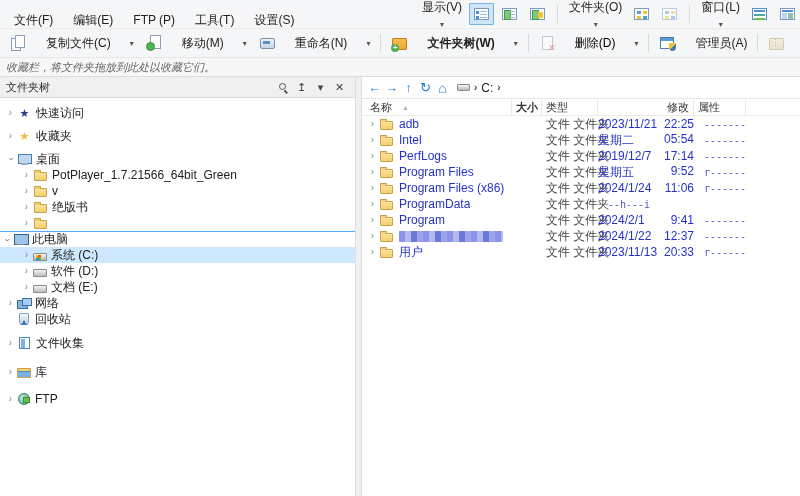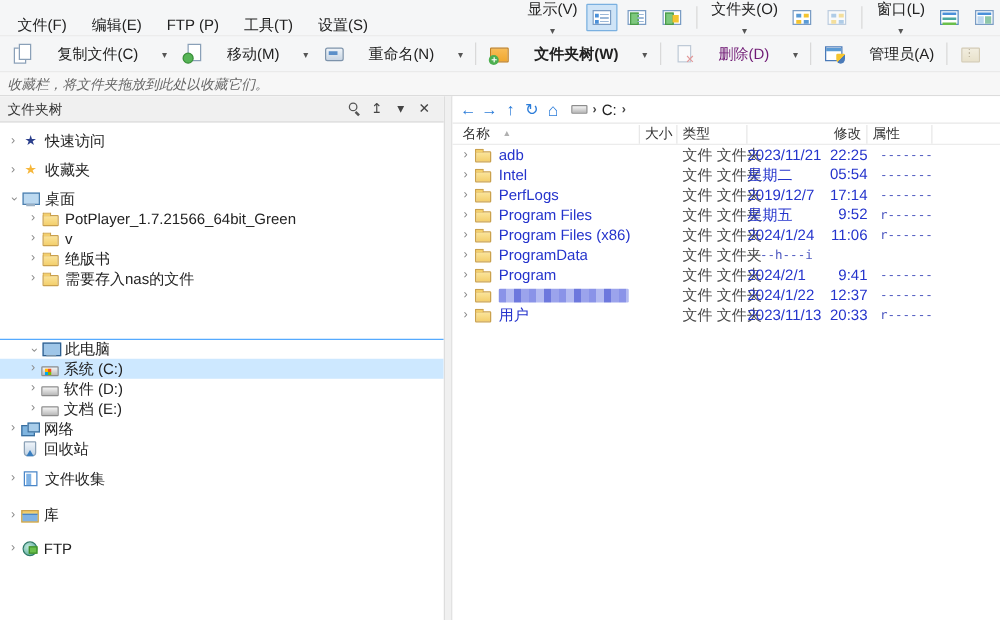--- a/index.html
+++ b/index.html
@@ -35,21 +35,21 @@
   .mvi-win-rows::before { content:""; position:absolute; left:1px; top:1px; width:11px; height:2px;
     background:#4a90d9; box-shadow:0 4px 0 #4aa8a0, 0 8px 0 #6abf4b; }
   .mvi-win-cols::before { content:""; position:absolute; left:1px; top:1px; width:11px; height:2px; background:#4a90d9; }
   .mvi-win-cols::after { content:""; position:absolute; left:1px; top:4px; width:5px; height:6px; background:#bcd6ee; box-shadow:6px 0 0 #8fc7a8; }
 
   
   .toolbar { height:30px; background:#f5f6f7; border-top:1px solid #ececec; border-bottom:1px solid #e6e6e6;
     display:flex; align-items:center; padding-left:4px; flex:0 0 auto; }
   .tb-btn { display:flex; align-items:center; gap:19px; padding:2px 6px; border-radius:2px; white-space:nowrap; }
   .tb-btn.bold .tb-label { font-weight:bold; }
-  .tb-btn.disabled .tb-label { color:#701a75; }
+  .tb-btn.disabled .tb-label { color:#000000; }
   .tb-btn.disabled .tbi { opacity:.5; }
   .tbi { width:17px; height:16px; position:relative; display:inline-block; flex:0 0 auto; }
   .tbi-copy::before { content:""; position:absolute; left:1px; top:3px; width:8px; height:11px; background:#fff; border:1px solid #8aa0b8; }
   .tbi-copy::after  { content:""; position:absolute; left:5px; top:0; width:8px; height:11px; background:#fff; border:1px solid #8aa0b8; }
   .tbi-move::before { content:""; position:absolute; left:4px; top:0; width:9px; height:12px; background:#fff; border:1px solid #8aa0b8; }
   .tbi-move::after { content:""; position:absolute; left:0; bottom:0; width:7px; height:7px; border-radius:50%;
     background:#56b456; border:1px solid #3a8f3a; }
   .tbi-rename::before { content:""; position:absolute; left:1px; top:3px; width:13px; height:9px;
     background:linear-gradient(#eef3f8,#c9d6e4); border:1px solid #7d93ab; border-radius:2px; }
   .tbi-rename::after { content:""; position:absolute; left:4px; top:6px; width:7px; height:3px; background:#5b8fc9; }
@@ -135,21 +135,21 @@
   .nav-icon { color:#2b7cd9; width:17px; text-align:center; font-size:13px; line-height:20px; }
   .nav-icon.home { font-size:14px; font-weight:bold; }
   .breadcrumb { display:flex; align-items:center; gap:4px; margin-left:6px; }
   .crumb-sep { color:#444; font-size:10px; font-weight:bold; }
   .crumb-drive { width:13px; height:7px; background:linear-gradient(#f5f5f5,#b9b9b9); border:1px solid #8c8c8c; border-radius:1px; }
 
   .flist-header { display:flex; align-items:center; height:17px; border-bottom:1px solid #ececec; color:#333;
     font-size:11px; flex:0 0 auto; padding-left:4px; }
   .fh-cell { border-right:1px solid #e8e8e8; height:15px; line-height:15px; padding:0 4px; white-space:nowrap; }
   .fh-name { width:146px; }
-  .fh-size { width:30px; text-align:right; }
+  .fh-size { width:30px; text-align:right;font-weight:bold; }
   .fh-type { width:56px; }
   .fh-mod { width:96px; text-align:right; }
   .fh-attr { width:52px; }
   .sort-arrow { font-size:7px; color:#b0b0b0; margin-left:10px; vertical-align:middle; }
 
   .flist { flex:1; overflow:hidden; padding-left:4px; }
   .f-row { display:flex; align-items:center; height:16px; white-space:nowrap; cursor:default; }
   .f-name { width:146px; display:flex; align-items:center; min-width:0; }
   .f-name .exp { width:13px; }
   .f-name .label { padding-left:5px; color:#2433cc; overflow:hidden; text-overflow:ellipsis; }
@@ -302,23 +302,22 @@
             <span class="tree-label">v</span>
           </div>
           <div class="tree-row" style="padding-left: 20px;">
             <span class="exp">›</span>
             <span class="ic ic-folder"></span>
             <span class="tree-label">绝版书</span>
           </div>
           <div class="tree-row" style="padding-left: 20px;">
             <span class="exp">›</span>
             <span class="ic ic-folder"></span>
-            <span class="tree-label">需要存入nas的文件</span>
-          </div>
-          <div class="tree-row topline" style="padding-left: 20px; margin-top: 40px;">
+          </div>
+          <div class="tree-row topline" style="padding-left: 0;">
             <span class="exp open">›</span>
             <span class="ic ic-computer"></span>
             <span class="tree-label">此电脑</span>
           </div>
           <div class="tree-row selected" style="padding-left: 20px;">
             <span class="exp">›</span>
             <span class="ic ic-drive-win"></span>
             <span class="tree-label">系统 (C:)</span>
           </div>
           <div class="tree-row" style="padding-left: 20px;">

